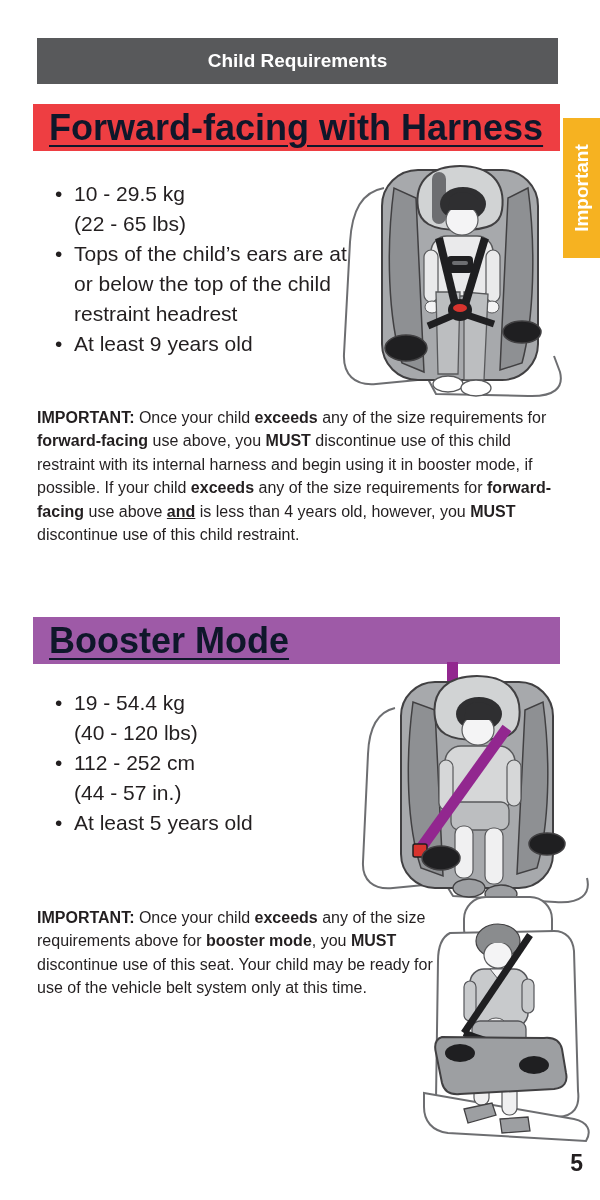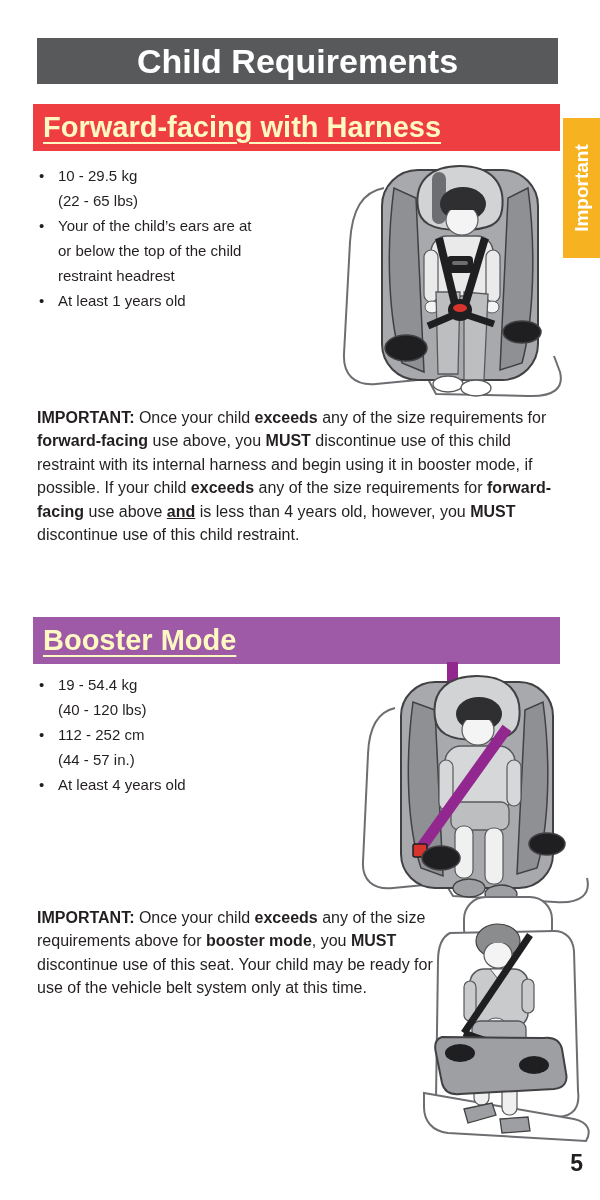--- a/index.html
+++ b/index.html
@@ -5,42 +5,42 @@
   html,body { margin:0; padding:0; }
   body {
     width:600px; height:1200px; position:relative; overflow:hidden;
     background:#ffffff; color:#231f20;
     font-family:"Liberation Sans", sans-serif;
   }
   .header-bar {
     position:absolute; left:37px; top:38px; width:521px; height:46px;
     background:#58595b; display:flex; align-items:center; justify-content:center;
   }
-  .header-bar .t { color:#ffffff; font-weight:bold; font-size:34px; }
+  .header-bar .t { color:#ffffff; font-weight:bold; font-size:19px; }
   .banner {
     position:absolute; left:33px; width:527px; height:47px;
     display:flex; align-items:center;
   }
   .banner.red    { top:104px; background:#ee3e42; }
   .banner.purple { top:617px; background:#9e5aa7; }
   .banner .t {
-    color:#fef9c3; font-weight:bold; font-size:29px; padding-left:10px;
+    color:#0f172a; font-weight:bold; font-size:36px; padding-left:16px;
     text-decoration:underline; text-decoration-thickness:2px; text-underline-offset:5px;
   }
   .side-tab {
     position:absolute; left:563px; top:118px; width:37px; height:140px;
     background:#f6b221; display:flex; align-items:center; justify-content:center;
   }
   .side-tab .t {
     transform:rotate(-90deg); white-space:nowrap;
     color:#ffffff; font-weight:bold; font-size:19px;
   }
   ul.bullets {
-    position:absolute; margin:0; padding:0; list-style:none;
-    font-size:15px; line-height:25px;
+    position:absolute; margin:16px; padding:0; list-style:none;
+    font-size:21px; line-height:30px;
   }
   ul.bullets li { position:relative; padding-left:21px; white-space:pre-line; }
   ul.bullets li::before { content:"\2022"; position:absolute; left:2px; }
   .bullets.s1 { left:37px; top:163px; width:302px; }
   .bullets.s2 { left:37px; top:672px; width:336px; }
   p.important { position:absolute; margin:0; font-size:16px; line-height:23.4px; }
   .p1 { left:37px; top:406px; width:527px; }
   .p2 { left:37px; top:906px; width:398px; }
   .b { font-weight:bold; }
   .u { text-decoration:underline; }
@@ -65,24 +65,24 @@
   <span class="t">Forward-facing with Harness</span>
 </div>
 
 <div class="side-tab">
   <span class="t">Important</span>
 </div>
 
 <ul class="bullets s1">
     <li>10 - 29.5 kg
 (22 - 65 lbs)</li>
-    <li>Your of the child’s ears are at
+    <li>Tops of the child’s ears are at
 or below the top of the child
 restraint headrest</li>
-    <li>At least 1 years old</li>
+    <li>At least 9 years old</li>
   </ul>
 
 <div class="illus illus1">
   <svg viewBox="0 0 238 248" xmlns="http://www.w3.org/2000/svg">
 
     <path d="M52,30 C30,34 20,52 18,84 L12,196 C11,216 22,228 44,226 L96,221 L104,236 L196,238 C222,239 232,230 228,214 L222,198" fill="#ffffff" stroke="#6d6e71" stroke-width="2" stroke-linejoin="round"></path>
 
     <rect x="50" y="12" width="156" height="210" rx="36" fill="#a7a9ac" stroke="#414042" stroke-width="2"></rect>
     <path d="M62,30 C54,90 56,160 70,205 L92,214 L84,40 Z" fill="#8e9093" stroke="#414042" stroke-width="1.5"></path>
     <path d="M196,30 C204,90 202,160 190,205 L168,212 L176,40 Z" fill="#8e9093" stroke="#414042" stroke-width="1.5"></path>
@@ -122,21 +122,21 @@
 
 <div class="banner purple">
   <span class="t">Booster Mode</span>
 </div>
 
 <ul class="bullets s2">
     <li>19 - 54.4 kg
 (40 - 120 lbs)</li>
     <li>112 - 252 cm
 (44 - 57 in.)</li>
-    <li>At least 4 years old</li>
+    <li>At least 5 years old</li>
   </ul>
 
 <div class="illus illus2">
   <svg viewBox="0 0 245 250" xmlns="http://www.w3.org/2000/svg">
 
     <path d="M40,46 C22,50 14,66 13,92 L8,200 C7,218 18,228 38,226 L90,221 L98,234 L200,240 C226,242 236,232 232,216" fill="#ffffff" stroke="#6d6e71" stroke-width="2" stroke-linejoin="round"></path>
 
     <rect x="92" y="0" width="11" height="30" fill="#92278f"></rect>
 
     <rect x="46" y="20" width="152" height="206" rx="34" fill="#a7a9ac" stroke="#414042" stroke-width="2"></rect>

